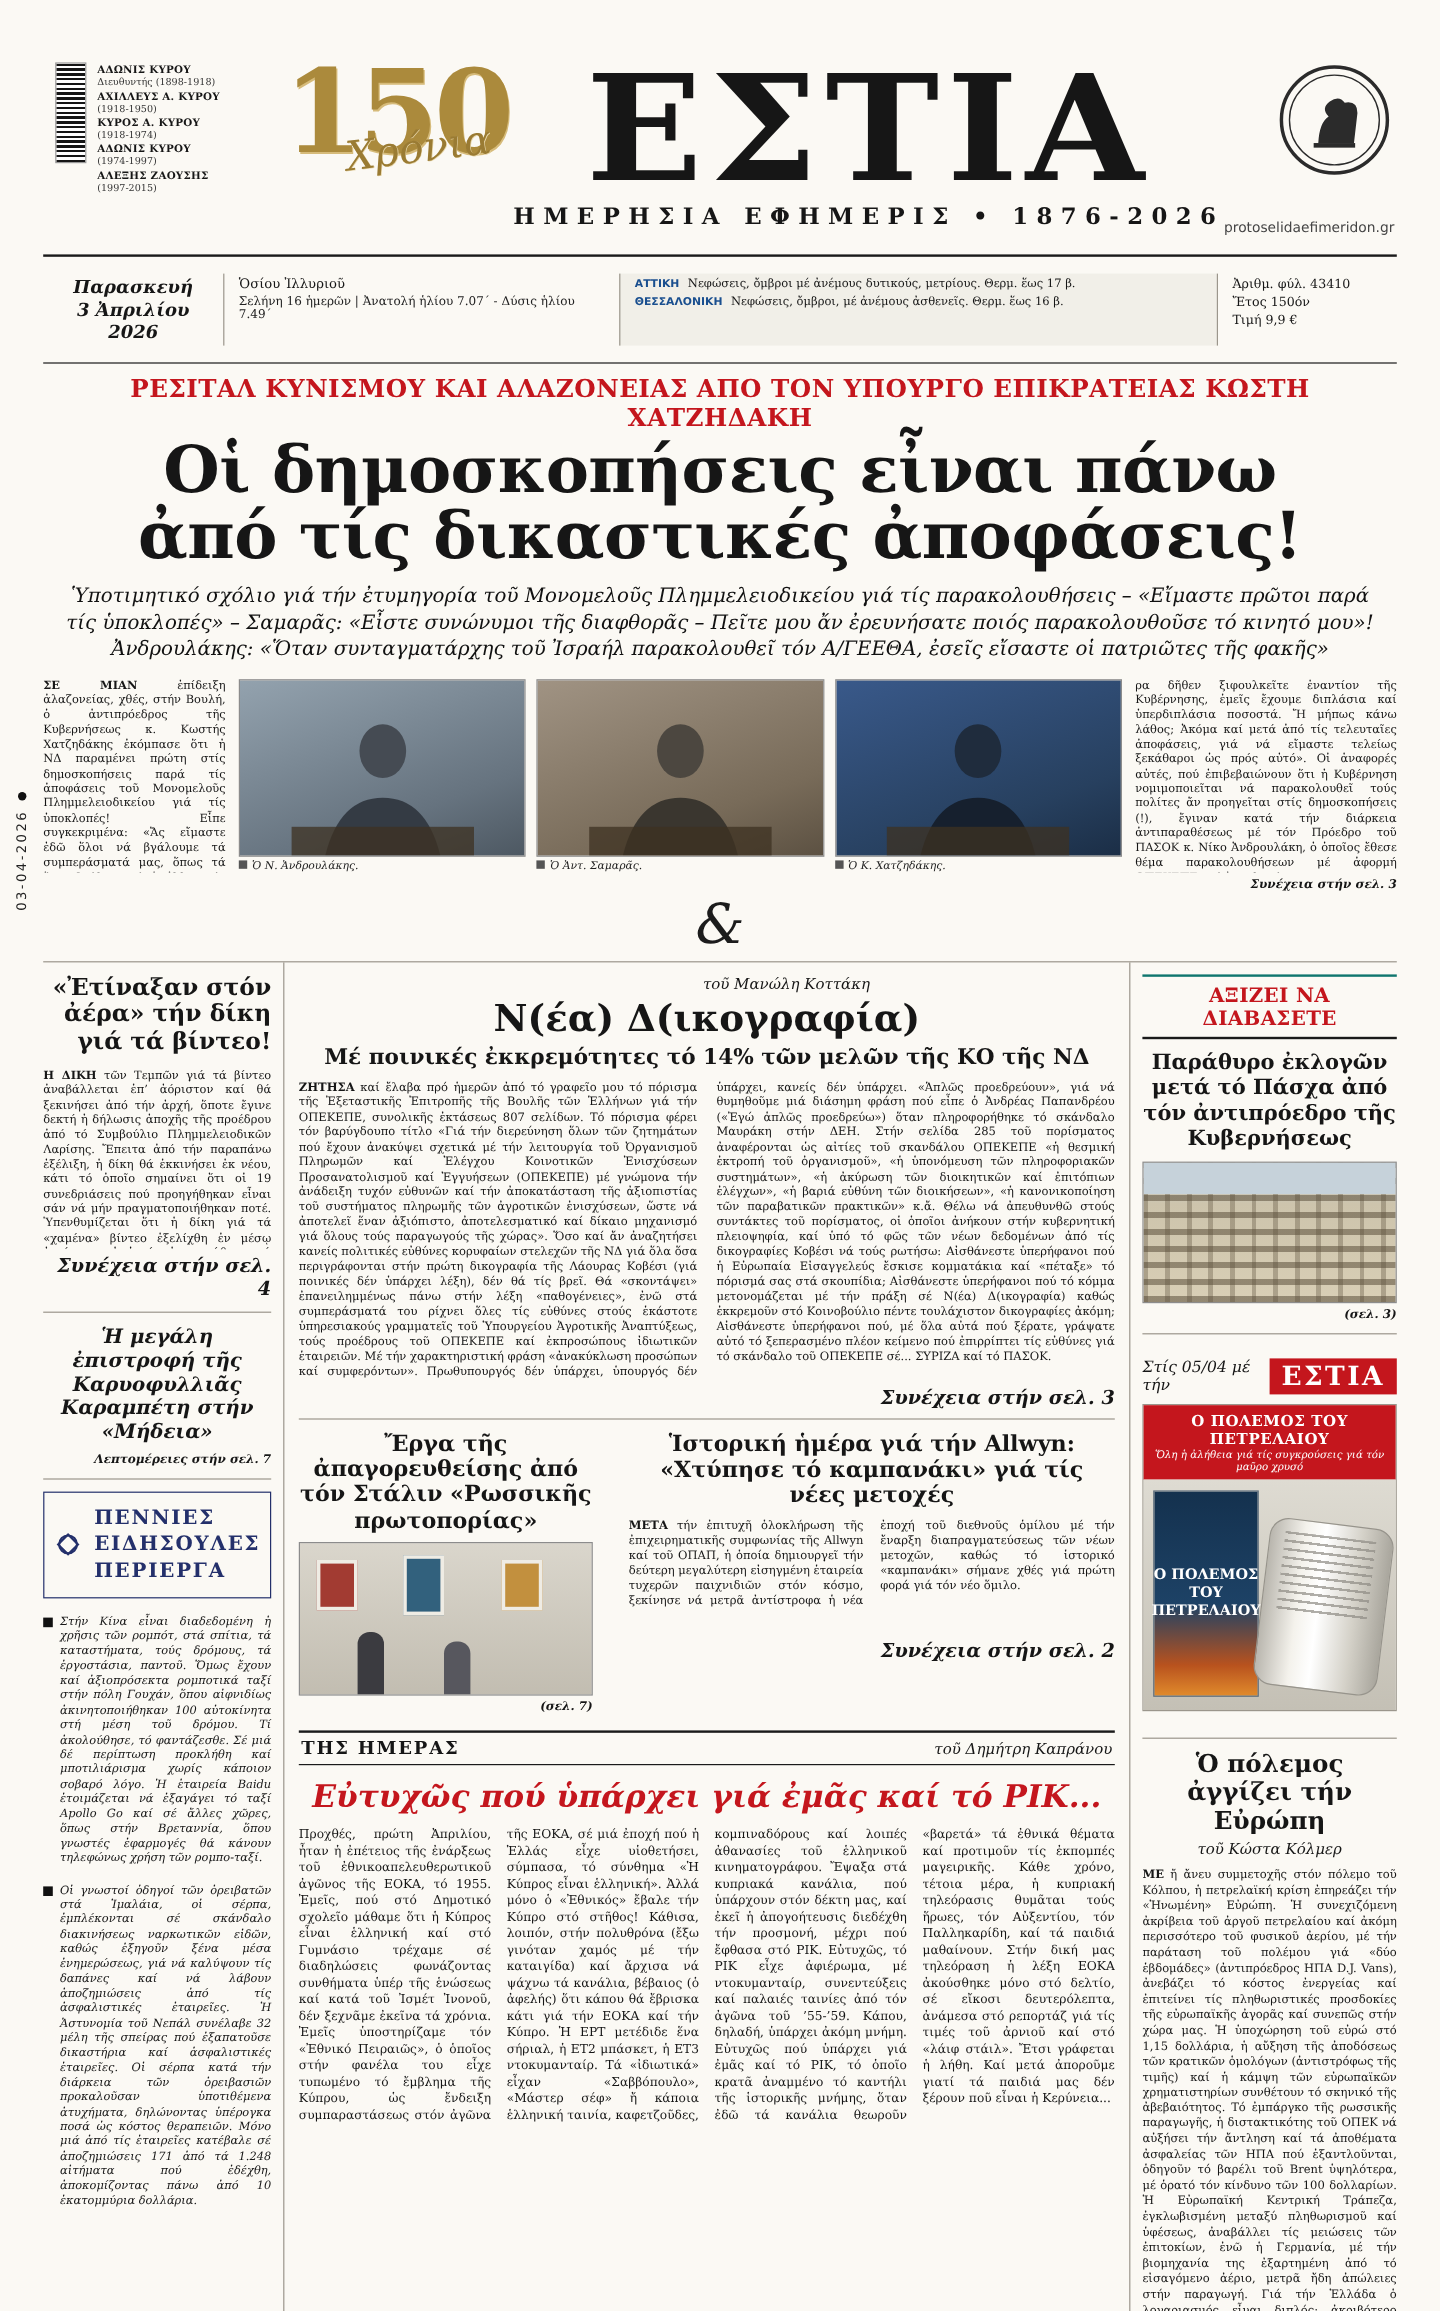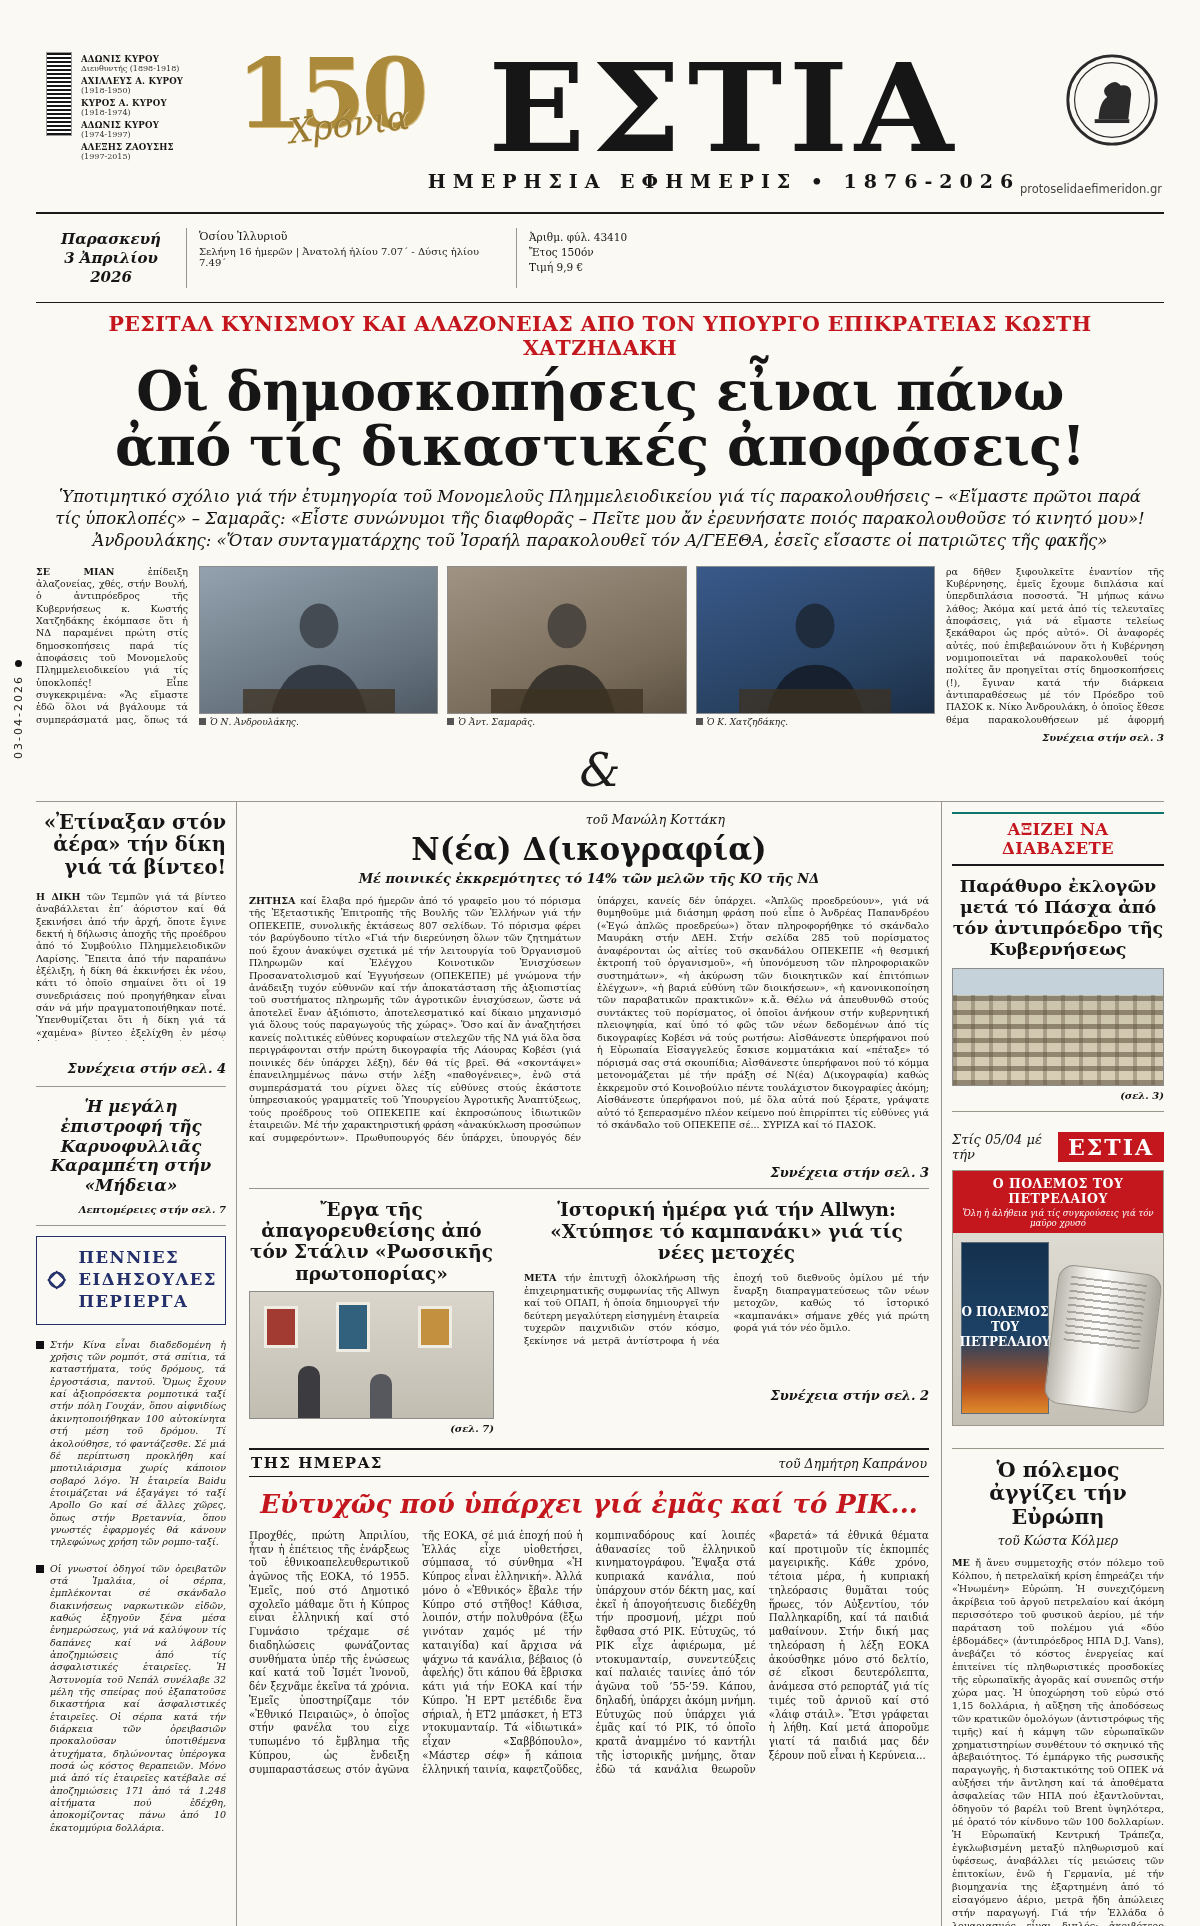--- a/index.html
+++ b/index.html
@@ -67,37 +67,37 @@
   figcaption { font-size:9px; font-style:italic; padding-top:3px; color:#222; }
   .cap-mark { display:inline-block; width:7px; height:7px; background:#555; margin-right:4px; }
   .lead-continue { font-size:10px; font-weight:bold; font-style:italic; text-align:right; margin-top:5px; }
   .amp { text-align:center; font-size:46px; font-style:italic; line-height:1; margin:4px 0 8px; color:#1c1c1c; }
   
   .lower { display:flex; margin:0 36px; border-top:1px solid #9b968c; align-items:stretch; }
   .rail-left { width:200px; flex:none; padding:10px 10px 0 0; }
   .centercol { flex:1; border-left:1px solid #9b968c; border-right:1px solid #9b968c; padding:10px 12px 0; }
   .rail-right { width:222px; flex:none; padding:10px 0 0 10px; }
   .small-body { font-size:9.5px; line-height:1.3; text-align:justify; }
-  .continue { font-size:13px; font-weight:bold; font-style:italic; text-align:right; margin-top:20px; }
+  .continue { font-size:16px; font-weight:bold; font-style:italic; text-align:right; margin-top:4px; }
   .lede { font-weight:bold; }
   .sep { border-bottom:1px solid #9b968c; margin:10px 0; }
   
   .lr-head { font-size:19.5px; font-weight:bold; text-align:right; line-height:1.15; margin-bottom:12px; }
   .videos-body { height:150px; overflow:hidden; }
   .medea-head { font-size:16.5px; font-weight:bold; font-style:italic; text-align:center; line-height:1.2; }
   .medea-det { font-size:10px; font-weight:bold; font-style:italic; text-align:right; margin-top:8px; }
   .pennies { border:1.5px solid #24306b; padding:10px 8px; display:flex; align-items:center; gap:10px; color:#24306b; }
   .pen-lines { font-size:16.5px; font-weight:bold; letter-spacing:1.5px; line-height:1.35; }
   .brief { display:flex; gap:6px; margin-top:14px; }
   .bullet { width:8px; height:8px; background:#111; flex:none; margin-top:2px; }
   .brief .small-body { font-style:italic; }
   
   .kot-byline { font-size:12.5px; font-style:italic; width:70%; text-align:right; }
   .kot-head { font-size:31px; font-weight:bold; text-align:center; margin:4px 0 4px; }
-  .kot-sub { font-size:13px; font-weight:bold; font-style:italic; text-align:center; margin-bottom:9px; }
+  .kot-sub { font-size:18px; font-weight:bold; text-align:center; margin-bottom:9px; }
   .kot-body { column-count:2; column-gap:16px; font-size:9.6px; line-height:1.3; text-align:justify;
     height:250px; overflow:hidden; }
   .center-row { display:flex; gap:30px; padding:10px 0 8px; border-top:1px solid #9b968c; margin-top:8px; }
   .stalin { width:245px; flex:none; }
   .st-head { font-size:18.5px; font-weight:bold; text-align:center; line-height:1.15; margin-bottom:7px; }
   .gallery { height:128px; border:1px solid #8c8c8c; position:relative;
     background:linear-gradient(#dad6cc 0%,#c2bdb1 100%); overflow:hidden; }
   .art { position:absolute; top:14px; width:34px; height:42px; border:3px solid #efece4; }
   .art.a1 { left:14px; background:#a23b32; }
   .art.a2 { left:86px; background:#32617d; top:10px; height:50px; }
@@ -210,20 +210,30 @@
 
   <div class="infobar">
     <div class="ib-col ib-date">
       <div>Παρασκευή</div>
       <div>3 Ἀπριλίου 2026</div>
     </div>
     <div class="ib-col ib-saint">
       <div class="l1">Ὁσίου Ἰλλυριοῦ</div>
       <div class="l2">Σελήνη 16 ἡμερῶν | Ἀνατολή ἡλίου 7.07΄ - Δύσις ἡλίου 7.49΄</div>
     </div>
+    <div class="ib-col ib-weather">
+      <div class="wline">
+        <span class="wlabel">ΑΤΤΙΚΗ</span>
+        <span>Νεφώσεις, ὄμβροι μέ ἀνέμους δυτικούς, μετρίους. Θερμ. ἕως 17 β.</span>
+      </div>
+      <div class="wline">
+        <span class="wlabel">ΘΕΣΣΑΛΟΝΙΚΗ</span>
+        <span>Νεφώσεις, ὄμβροι, μέ ἀνέμους ἀσθενεῖς. Θερμ. ἕως 16 β.</span>
+      </div>
+    </div>
     <div class="ib-col ib-issue">
       <div>Ἀριθμ. φύλ. 43410</div>
       <div>Ἔτος 150όν</div>
       <div>Τιμή 9,9 €</div>
     </div>
   </div>
 
   <section>
     <div class="kicker">ΡΕΣΙΤΑΛ ΚΥΝΙΣΜΟΥ ΚΑΙ ΑΛΑΖΟΝΕΙΑΣ ΑΠΟ ΤΟΝ ΥΠΟΥΡΓΟ ΕΠΙΚΡΑΤΕΙΑΣ ΚΩΣΤΗ ΧΑΤΖΗΔΑΚΗ</div>
     <h2 class="headline">

